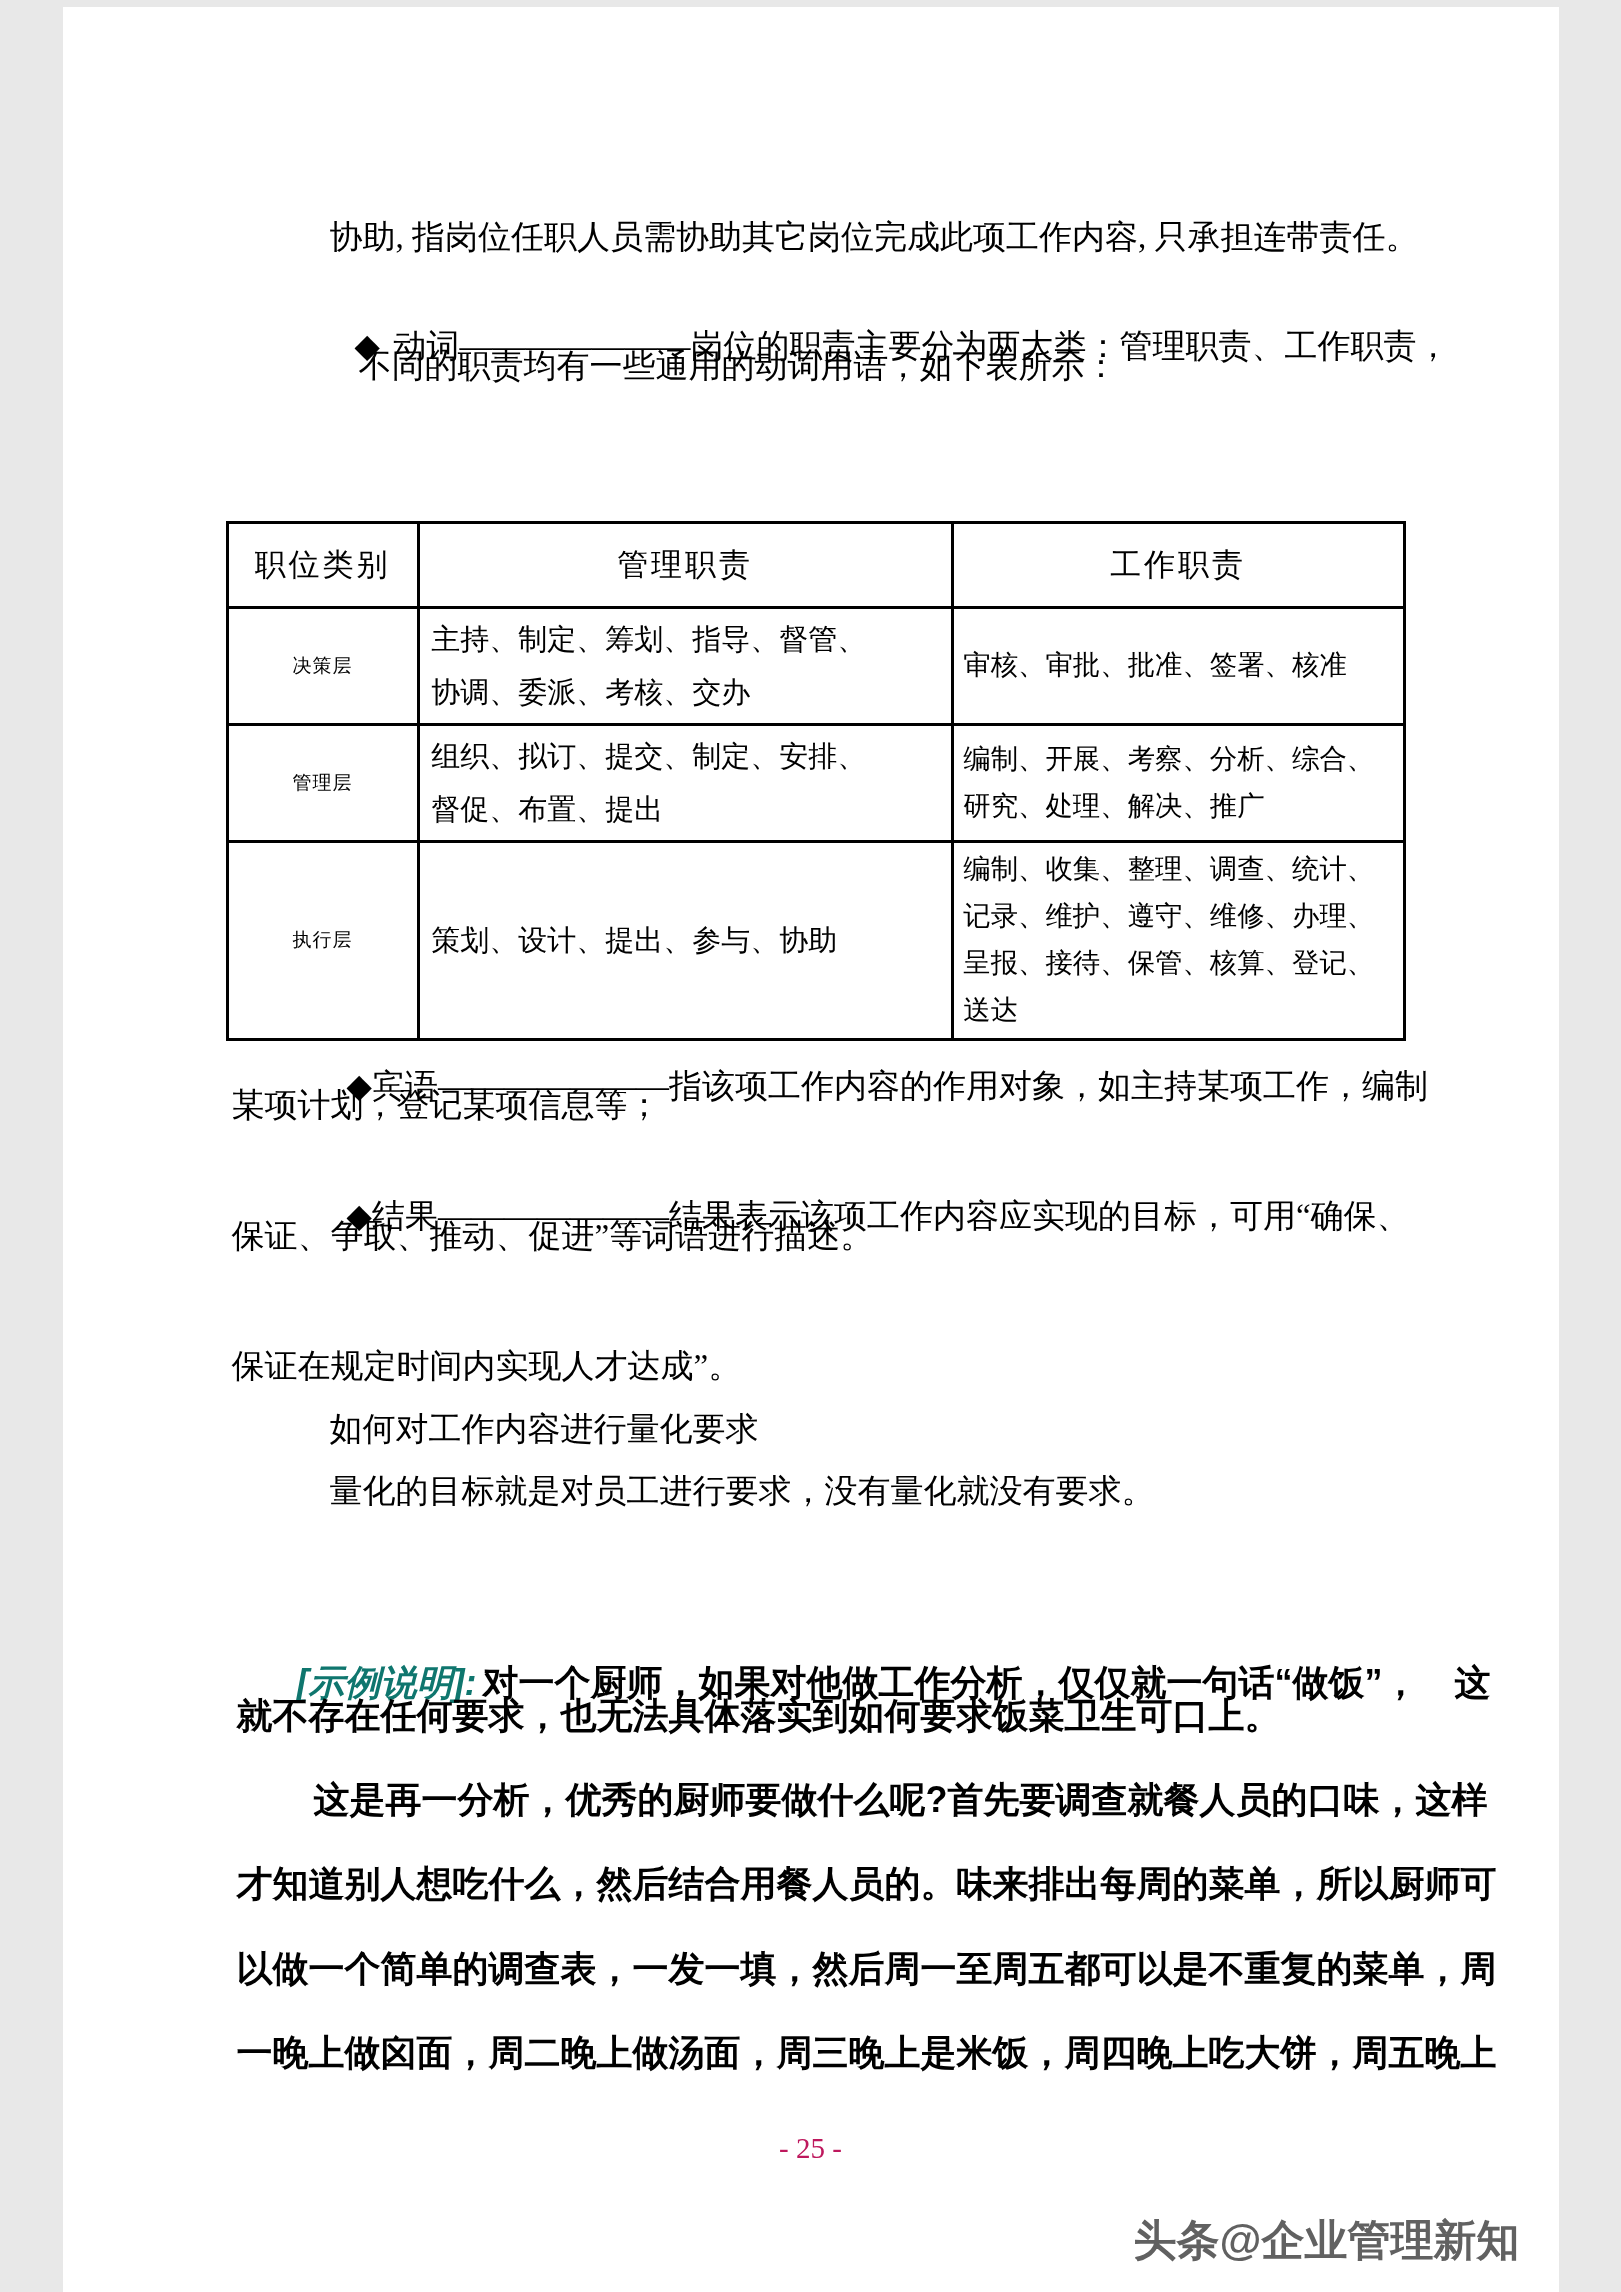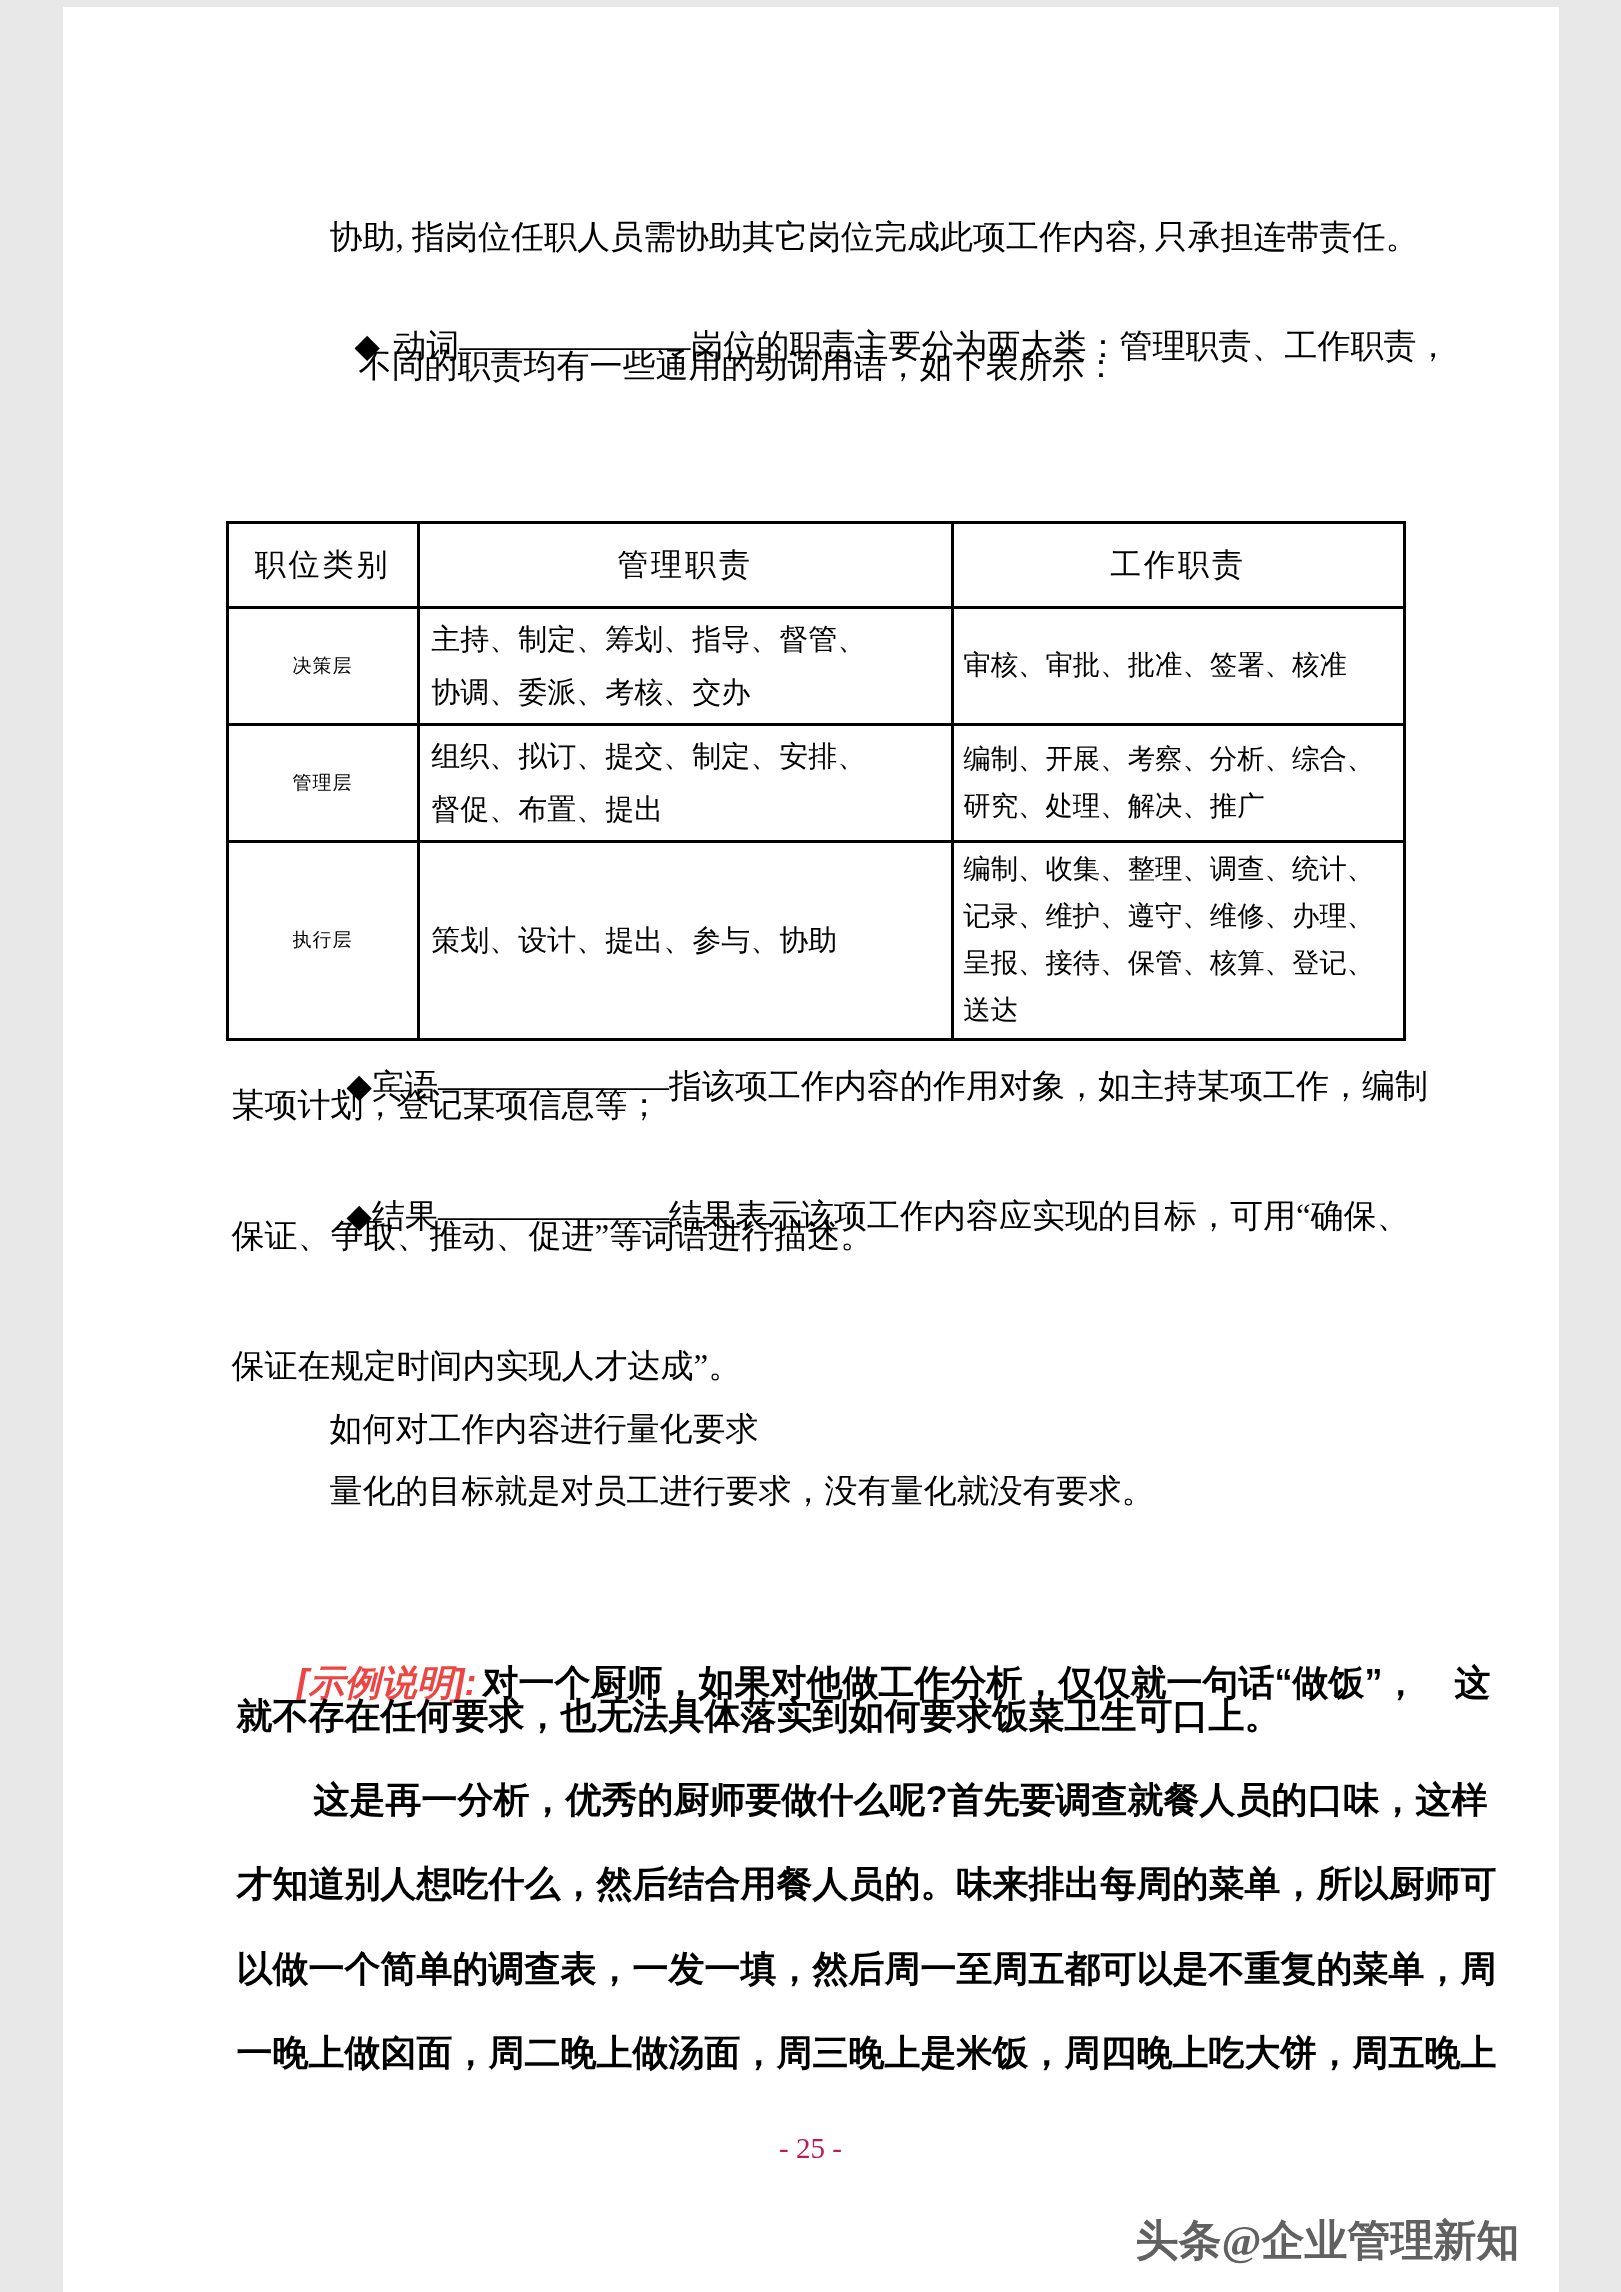--- a/index.html
+++ b/index.html
@@ -15,21 +15,21 @@
     font-family:"Liberation Serif","DejaVu Serif",serif;
     font-size:33px; line-height:45px;
   }
   .sans {
     font-family:"Liberation Sans","DejaVu Sans",sans-serif;
     font-size:36px; font-weight:bold; line-height:49px;
   }
   .bullet { display:inline-block; }
   .bullet.gap { margin-right:13.7px; }
   .ex-label {
-    color:#ef4444;
+    color:#0f766e;
     font-style:italic;
     margin-right:5.9px;
   }
   table.vtable {
     position:absolute; top:514px; left:163px;
     border-collapse:collapse; table-layout:fixed;
     font-family:"Liberation Serif","DejaVu Serif",serif;
   }
   table.vtable th, table.vtable td {
     border:3.9px solid #000; color:#000; overflow:hidden;
@@ -44,21 +44,21 @@
   tr.r1 { height:110px; }
   tr.r2 { height:104px; }
   tr.r3 { height:127px; }
   .footer-page {
     position:absolute; top:2125px; left:0; width:100%;
     text-align:center; font-family:"Liberation Serif","DejaVu Serif",serif;
     font-size:29px; color:#be185d;
   }
   .watermark {
     position:absolute; top:2205px; right:39px;
-    font-family:Liberation Serif, serif;
+    font-family:Liberation Sans, sans-serif;
     font-size:43px; font-weight:bold; color:#616161;
     white-space:pre;
   }
 </style>
 </head>
 <body>
 
 <div class="page">
 
   <div class="line serif" style="top:208px; left:267px;">协助, 指岗位任职人员需协助其它岗位完成此项工作内容, 只承担连带责任。</div>

